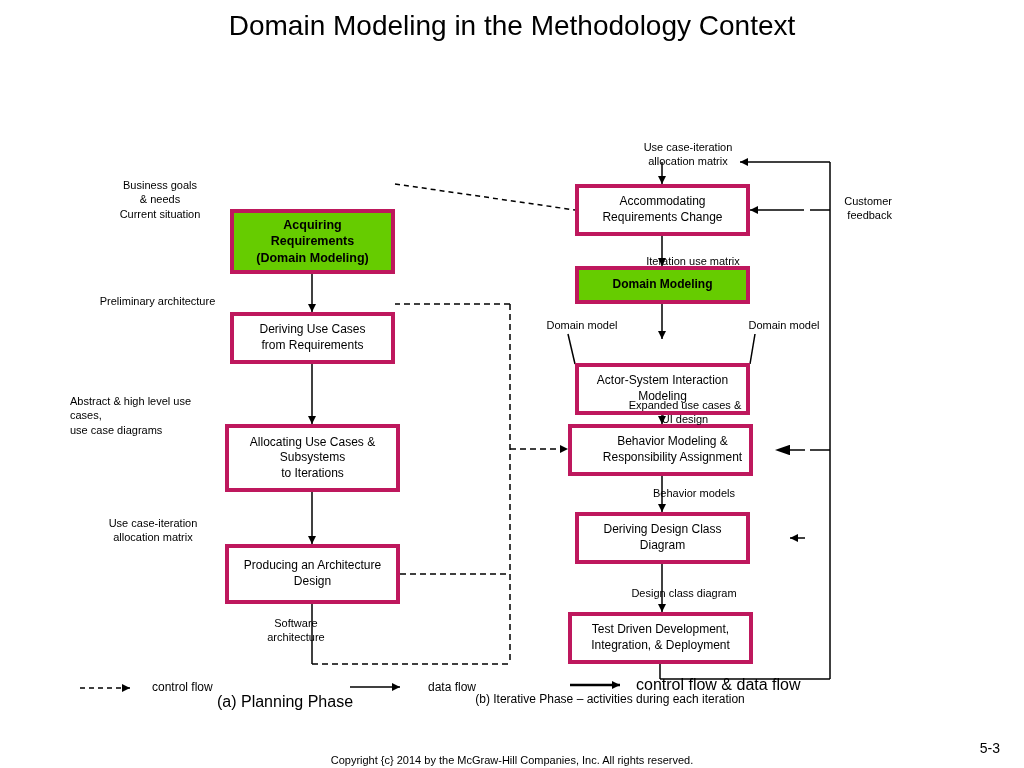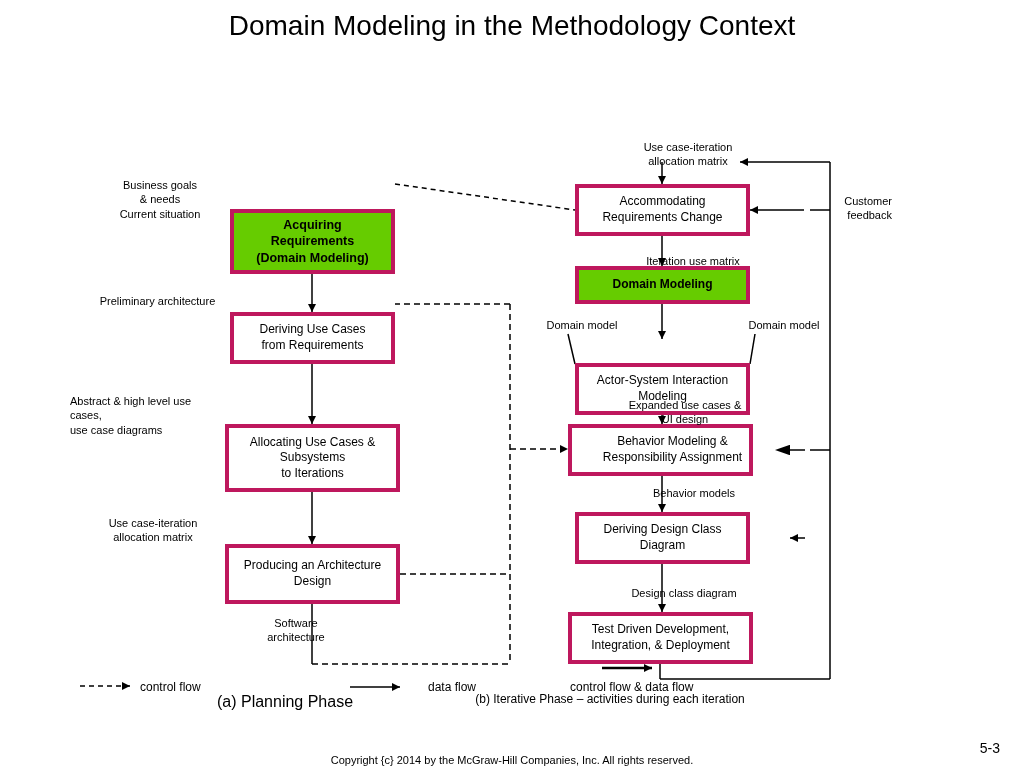--- a/index.html
+++ b/index.html
@@ -214,37 +214,37 @@
     <div class="label" style="left:590px; top:344px; width:150px;">Expanded use cases &amp;<br>UI design</div>
 
     <div class="label" style="left:604px; top:432px; width:140px;">Behavior models</div>
 
     <div class="label" style="left:584px; top:532px; width:160px;">Design class diagram</div>
 
     <div class="label" style="left:185px; top:638px; width:160px; font-size:16px;">(a) Planning Phase</div>
 
     <div class="label" style="left:430px; top:638px; width:320px; font-size:12px;">(b) Iterative Phase – activities during each iteration</div>
 
-    <div style="position:absolute; bottom:20px; left:60px; display:flex; align-items:flex-start; gap:0; font-size:12px;">
+    <div style="position:absolute; bottom:20px; left:60px; display:flex; align-items:flex-end; gap:12px; font-size:12px;">
       <svg width="60" height="12">
         <line x1="0" y1="6" x2="50" y2="6" stroke="black" stroke-width="1.5" stroke-dasharray="5,4"></line>
         <polygon points="50,6 42,2 42,10" fill="black"></polygon>
       </svg>
       <span>control flow</span>
     </div>
 
     <div style="position:absolute; bottom:20px; left:330px; display:flex; align-items:center; gap:18px; font-size:12px;">
       <svg width="60" height="12">
         <line x1="0" y1="6" x2="50" y2="6" stroke="black" stroke-width="1.5"></line>
         <polygon points="50,6 42,2 42,10" fill="black"></polygon>
       </svg>
       <span>data flow</span>
     </div>
 
-    <div style="position:absolute; bottom:20px; left:550px; display:flex; align-items:center; gap:6px; font-size:12px;flex-direction:column;">
+    <div style="position:absolute; bottom:20px; left:550px; display:flex; align-items:center; gap:6px; font-size:16px;">
       <svg width="60" height="12">
         <line x1="0" y1="6" x2="50" y2="6" stroke="black" stroke-width="2.5"></line>
         <polygon points="50,6 42,2 42,10" fill="black"></polygon>
       </svg>
       <span>control flow &amp; data flow</span>
     </div>
   </div>
 
   <div class="slide-num">5-3</div>
 

